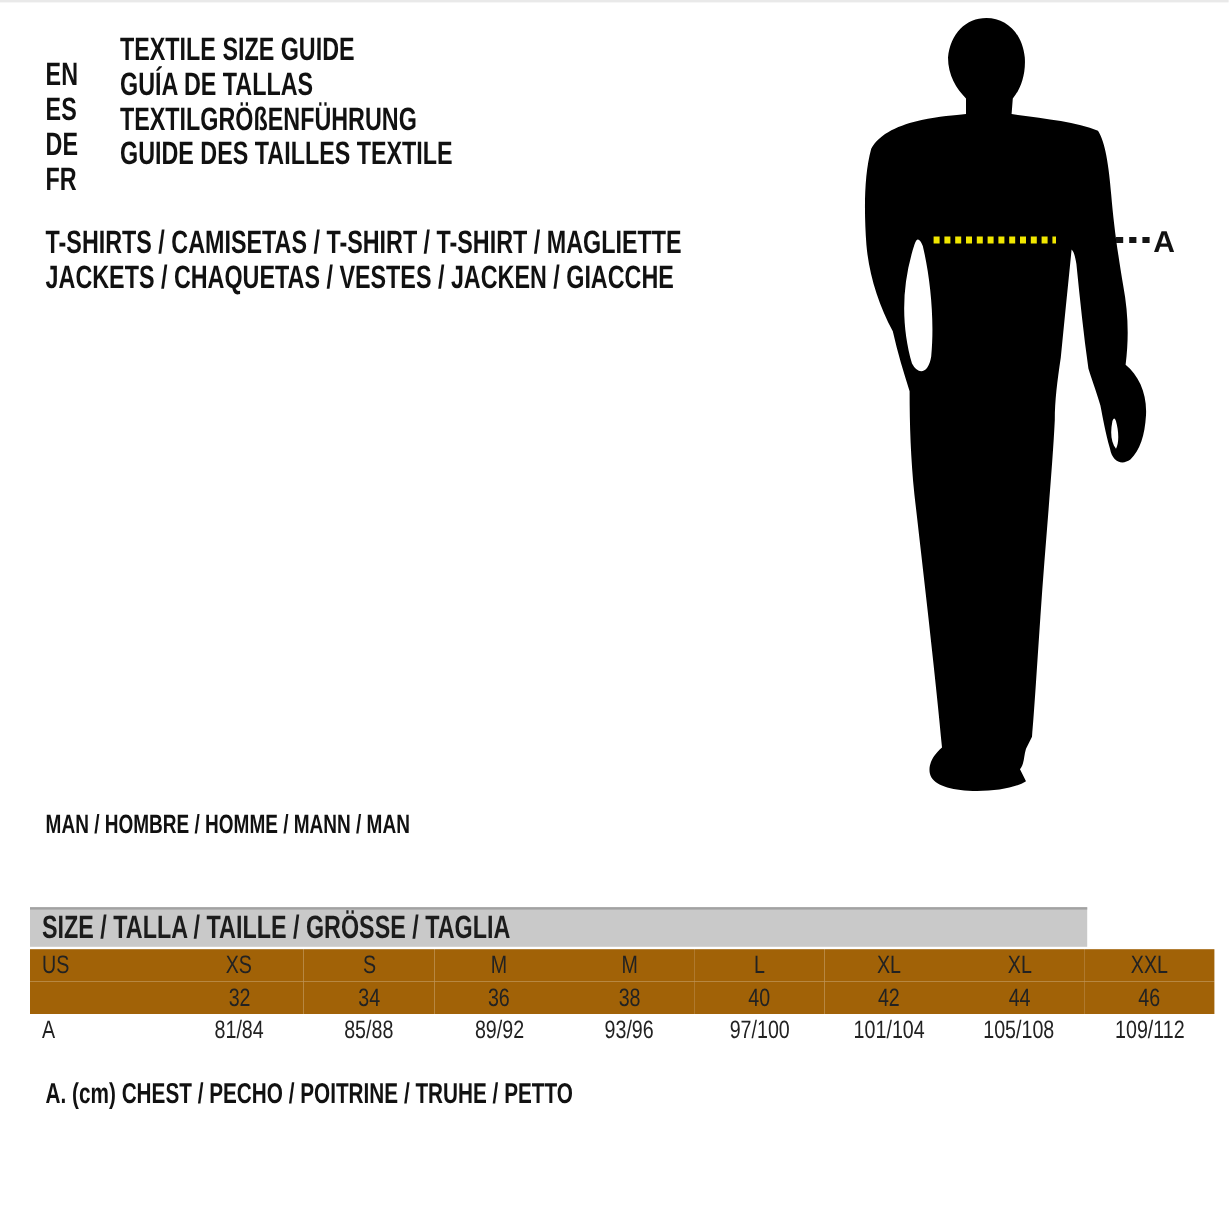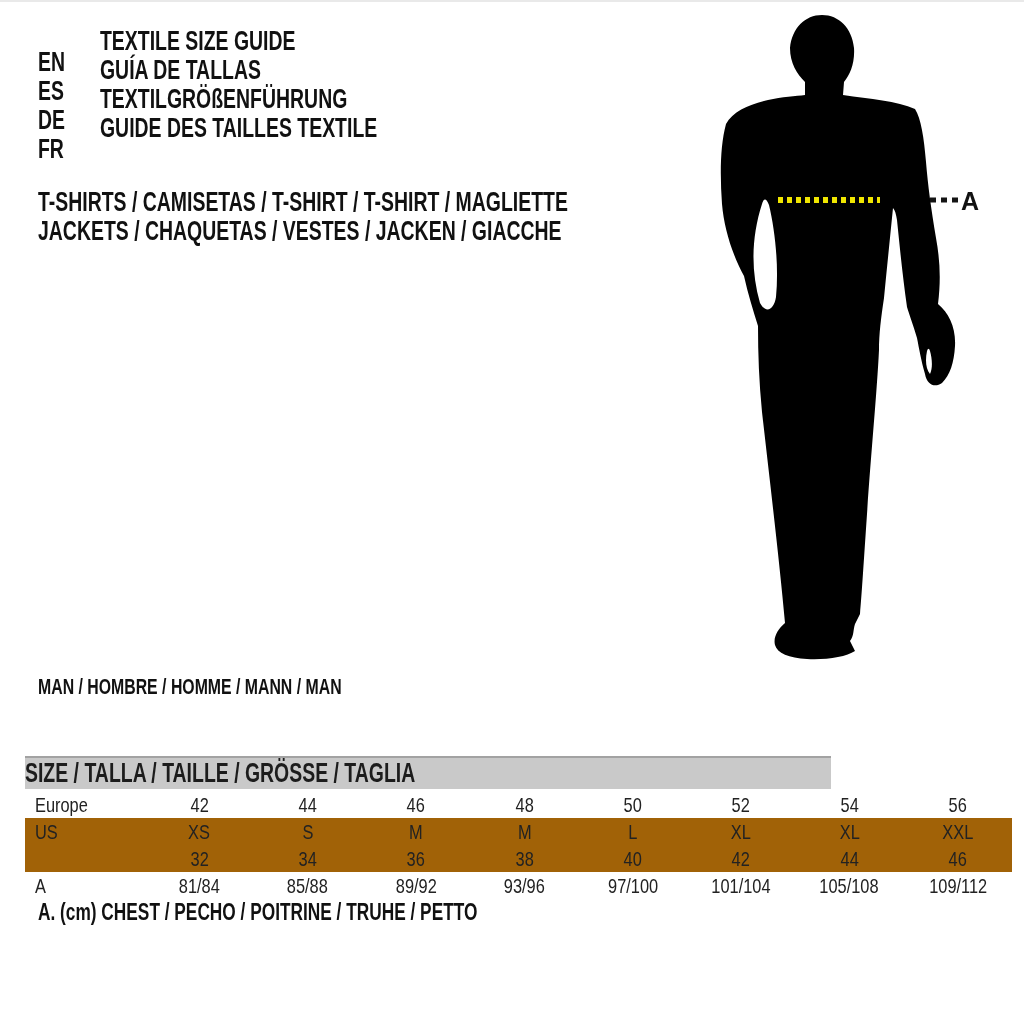--- a/index.html
+++ b/index.html
@@ -27,23 +27,23 @@
   .cat-line .cond{font-size:27px;}
 
   .figure-area{position:absolute;left:718px;top:12px;width:262px;height:655px;}
   .figure-area svg{display:block;width:262px;height:655px;}
   .figure-area text{font-family:"Liberation Sans",sans-serif;font-weight:bold;font-size:25px;fill:#111;}
 
   .man-heading{position:absolute;left:38px;top:674px;margin:0;font-size:22px;}
   .man-heading .cond{font-size:22px;}
 
   .size-header{
-    position:absolute;left:25px;top:756px;width:806px;height:33px;
+    position:absolute;left:25px;top:756px;width:881px;height:33px;
     background:#c9c9c9;border-top:2px solid #a2a2a2;box-sizing:border-box;
-    display:flex;align-items:center;
+    display:flex;align-items:center;padding-left:10px;
   }
   .size-header .cond{font-size:27px;color:#1c1c1c;}
 
   .size-table{
     position:absolute;left:25px;top:791px;width:987px;border-collapse:collapse;
     table-layout:fixed;font-size:21px;color:#222;
   }
   .size-table td{height:27px;text-align:center;vertical-align:middle;padding:0;}
   .size-table td.rowlabel{text-align:left;padding-left:10px;}
   .size-table tr.shaded{background:#a16207;}
@@ -157,31 +157,20 @@
       <col>
         <col>
         <col>
         <col>
         <col>
         <col>
         <col>
         <col>
     </colgroup>
     <tbody id="sizeRows">
-        <tr>
-          <td class="rowlabel"><span class="c">Europe</span></td>
-          <td><span class="c">42</span></td>
-          <td><span class="c">44</span></td>
-          <td><span class="c">46</span></td>
-          <td><span class="c">48</span></td>
-          <td><span class="c">50</span></td>
-          <td><span class="c">52</span></td>
-          <td><span class="c">54</span></td>
-          <td><span class="c">56</span></td>
-        </tr>
         <tr class="shaded">
           <td class="rowlabel"><span class="c">US</span></td>
           <td><span class="c">XS</span></td>
           <td><span class="c">S</span></td>
           <td><span class="c">M</span></td>
           <td><span class="c">M</span></td>
           <td><span class="c">L</span></td>
           <td><span class="c">XL</span></td>
           <td><span class="c">XL</span></td>
           <td><span class="c">XXL</span></td>

